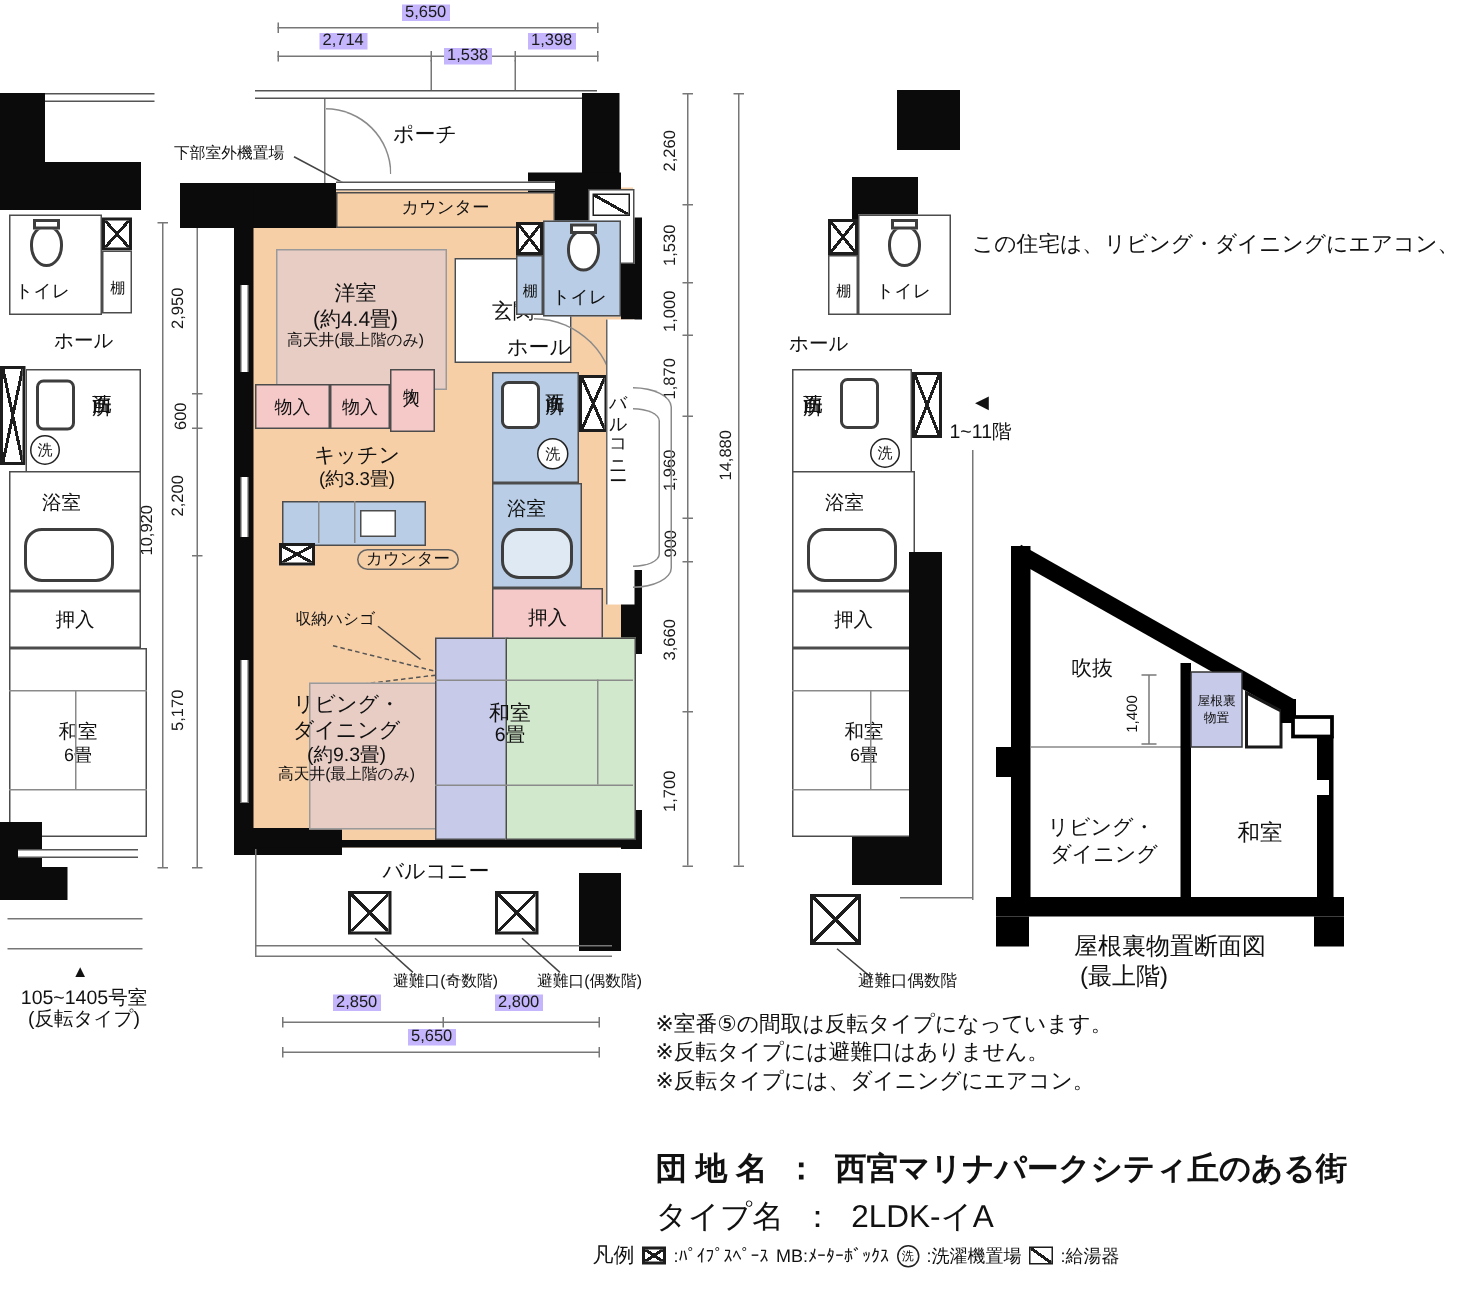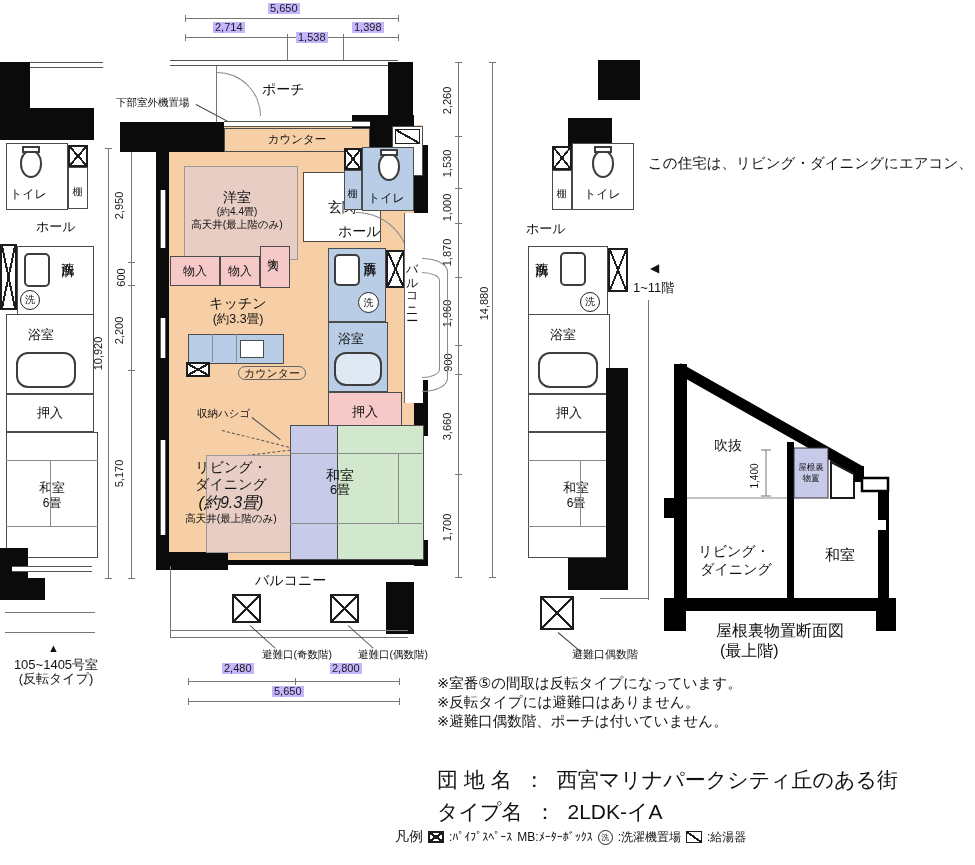--- a/index.html
+++ b/index.html
@@ -174,21 +174,21 @@
         <span>カウンター</span>
       </div>
     <div class="win" style="left:224px;top:121px;width:146px;"></div>
     <div class="room" style="left:392px;top:126px;width:31px;height:50px;background:#fff;"></div>
     <div class="hatch" style="left:395px;top:129px;width:25px;height:15px;"></div>
     <div class="label vt" style="left:400px;top:147px;font-size:10.5px;">MB</div>
 
     <div class="abs" style="left:184px;top:166px;width:112px;height:92px;background:var(--high-ceiling);border:1px solid #9a9a9a;"></div>
     <div class="room nb" style="left:172px;top:158px;width:130px;height:104px;">
       <span style="font-size:14px;">洋室</span>
-      <span style="font-size:10px;">(約4.4畳)</span>
+      <span style="font-size:14px;">(約4.4畳)</span>
       <span style="font-size:10.5px;">高天井(最上階のみ)</span>
     </div>
 
     <div class="room" style="left:303px;top:172px;width:78px;height:70px;background:#fff;font-size:14px;">
         <span>玄関</span>
       </div>
     <div class="xbox" style="left:344px;top:148px;width:18px;height:22px;"></div>
     <div class="room" style="left:344px;top:170px;width:18px;height:40px;background:var(--wet-blue);"></div>
     <div class="label vt" style="left:347px;top:180px;font-size:10px;">棚</div>
     <div class="room" style="left:362px;top:147px;width:52px;height:64px;background:var(--wet-blue);"></div>
@@ -234,21 +234,21 @@
 
     <div class="label" style="left:197px;top:408px;font-size:10.5px;">収納ハシゴ</div>
     <div class="dashline" style="left:222px;top:430px;width:74px;transform:rotate(14deg);"></div>
     <div class="dashline" style="left:222px;top:458px;width:74px;transform:rotate(-7deg);"></div>
     <div class="leader" style="left:252px;top:417px;width:36px;transform:rotate(38deg);"></div>
 
     <div class="abs" style="left:206px;top:455px;width:84px;height:96px;background:var(--high-ceiling);border:1px solid #9a9a9a;"></div>
     <div class="room nb" style="left:172px;top:438px;width:118px;height:108px;">
       <span style="font-size:14px;">リビング・</span>
       <span style="font-size:14px;">ダイニング</span>
-      <span style="font-size:16px;font-style:italic;">(約9.3畳)</span>
+      <span style="font-size:13px;">(約9.3畳)</span>
       <span style="font-size:10.5px;">高天井(最上階のみ)</span>
     </div>
 
     <div class="abs" style="left:290px;top:425px;width:47px;height:133px;background:var(--loft-lavender);border:1px solid #4c4c4c;"></div>
     <div class="abs" style="left:337px;top:425px;width:85px;height:133px;background:var(--tatami-green);border:1px solid #4c4c4c;"></div>
     <div class="gline" style="left:290px;top:453px;width:132px;height:1px;"></div>
     <div class="gline" style="left:290px;top:523px;width:132px;height:1px;"></div>
     <div class="gline" style="left:398px;top:453px;width:1px;height:70px;"></div>
     <div class="label" style="left:310px;top:468px;width:60px;text-align:center;font-size:14px;">
       <div>和室</div>
@@ -266,21 +266,21 @@
     <div class="vline" style="left:170px;top:566px;height:72px;"></div>
     <div class="xbox" style="left:232px;top:594px;width:29px;height:29px;"></div>
     <div class="xbox" style="left:330px;top:594px;width:29px;height:29px;"></div>
     <div class="leader" style="left:250px;top:625px;width:34px;transform:rotate(42deg);"></div>
     <div class="leader" style="left:348px;top:625px;width:34px;transform:rotate(42deg);"></div>
     <div class="label" style="left:262px;top:649px;font-size:10.5px;">避難口(奇数階)</div>
     <div class="label" style="left:358px;top:649px;font-size:10.5px;">避難口(偶数階)</div>
   </div>
 
   <div>
-    <div class="dim" style="left:222px;top:663px;">2,480</div>
+    <div class="dim" style="left:222px;top:663px;">2,850</div>
     <div class="dim" style="left:330px;top:663px;">2,800</div>
     <div class="hline" style="left:188px;top:681px;width:212px;"></div>
     <div class="tickv" style="left:188px;top:678px;"></div>
       <div class="tickv" style="left:295px;top:678px;"></div>
       <div class="tickv" style="left:399px;top:678px;"></div>
     <div class="dim" style="left:272px;top:686px;">5,650</div>
     <div class="hline" style="left:188px;top:701px;width:212px;"></div>
     <div class="tickv" style="left:188px;top:698px;"></div>
       <div class="tickv" style="left:399px;top:698px;"></div>
   </div>
@@ -355,23 +355,23 @@
     <text x="153" y="123" font-size="8.5" text-anchor="middle">物置</text>
     <text x="76" y="198" font-size="14" text-anchor="middle">リビング・</text>
     <text x="78" y="216" font-size="14" text-anchor="middle">ダイニング</text>
     <text x="182" y="202" font-size="15" text-anchor="middle">和室</text>
     <text x="58" y="278" font-size="16">屋根裏物置断面図</text>
     <text x="62" y="298" font-size="16">(最上階)</text>
   </svg>
 
   <div class="label" style="left:437px;top:695px;font-size:14.5px;">※反転タイプには避難口はありません。</div>
   <div class="label" style="left:437px;top:676px;font-size:14.5px;">※室番⑤の間取は反転タイプになっています。</div>
-  <div class="label" style="left:437px;top:714px;font-size:14.5px;">※避難口偶数階、ポーチは付いていません。</div>
-
-  <div class="label" style="left:437px;top:768px;font-size:21px;display:flex;gap:12px;">
+  <div class="label" style="left:437px;top:714px;font-size:14.5px;">※反転タイプには、ダイニングにエアコン。</div>
+
+  <div class="label" style="left:437px;top:768px;font-size:21px;display:flex;gap:12px;font-weight:bold;">
     <span>団 地 名</span>
     <span>：</span>
     <span>西宮マリナパークシティ丘のある街</span>
   </div>
   <div class="label" style="left:437px;top:800px;font-size:21px;display:flex;gap:12px;">
     <span>タイプ名</span>
     <span>：</span>
     <span>2LDK-イA</span>
   </div>
 

